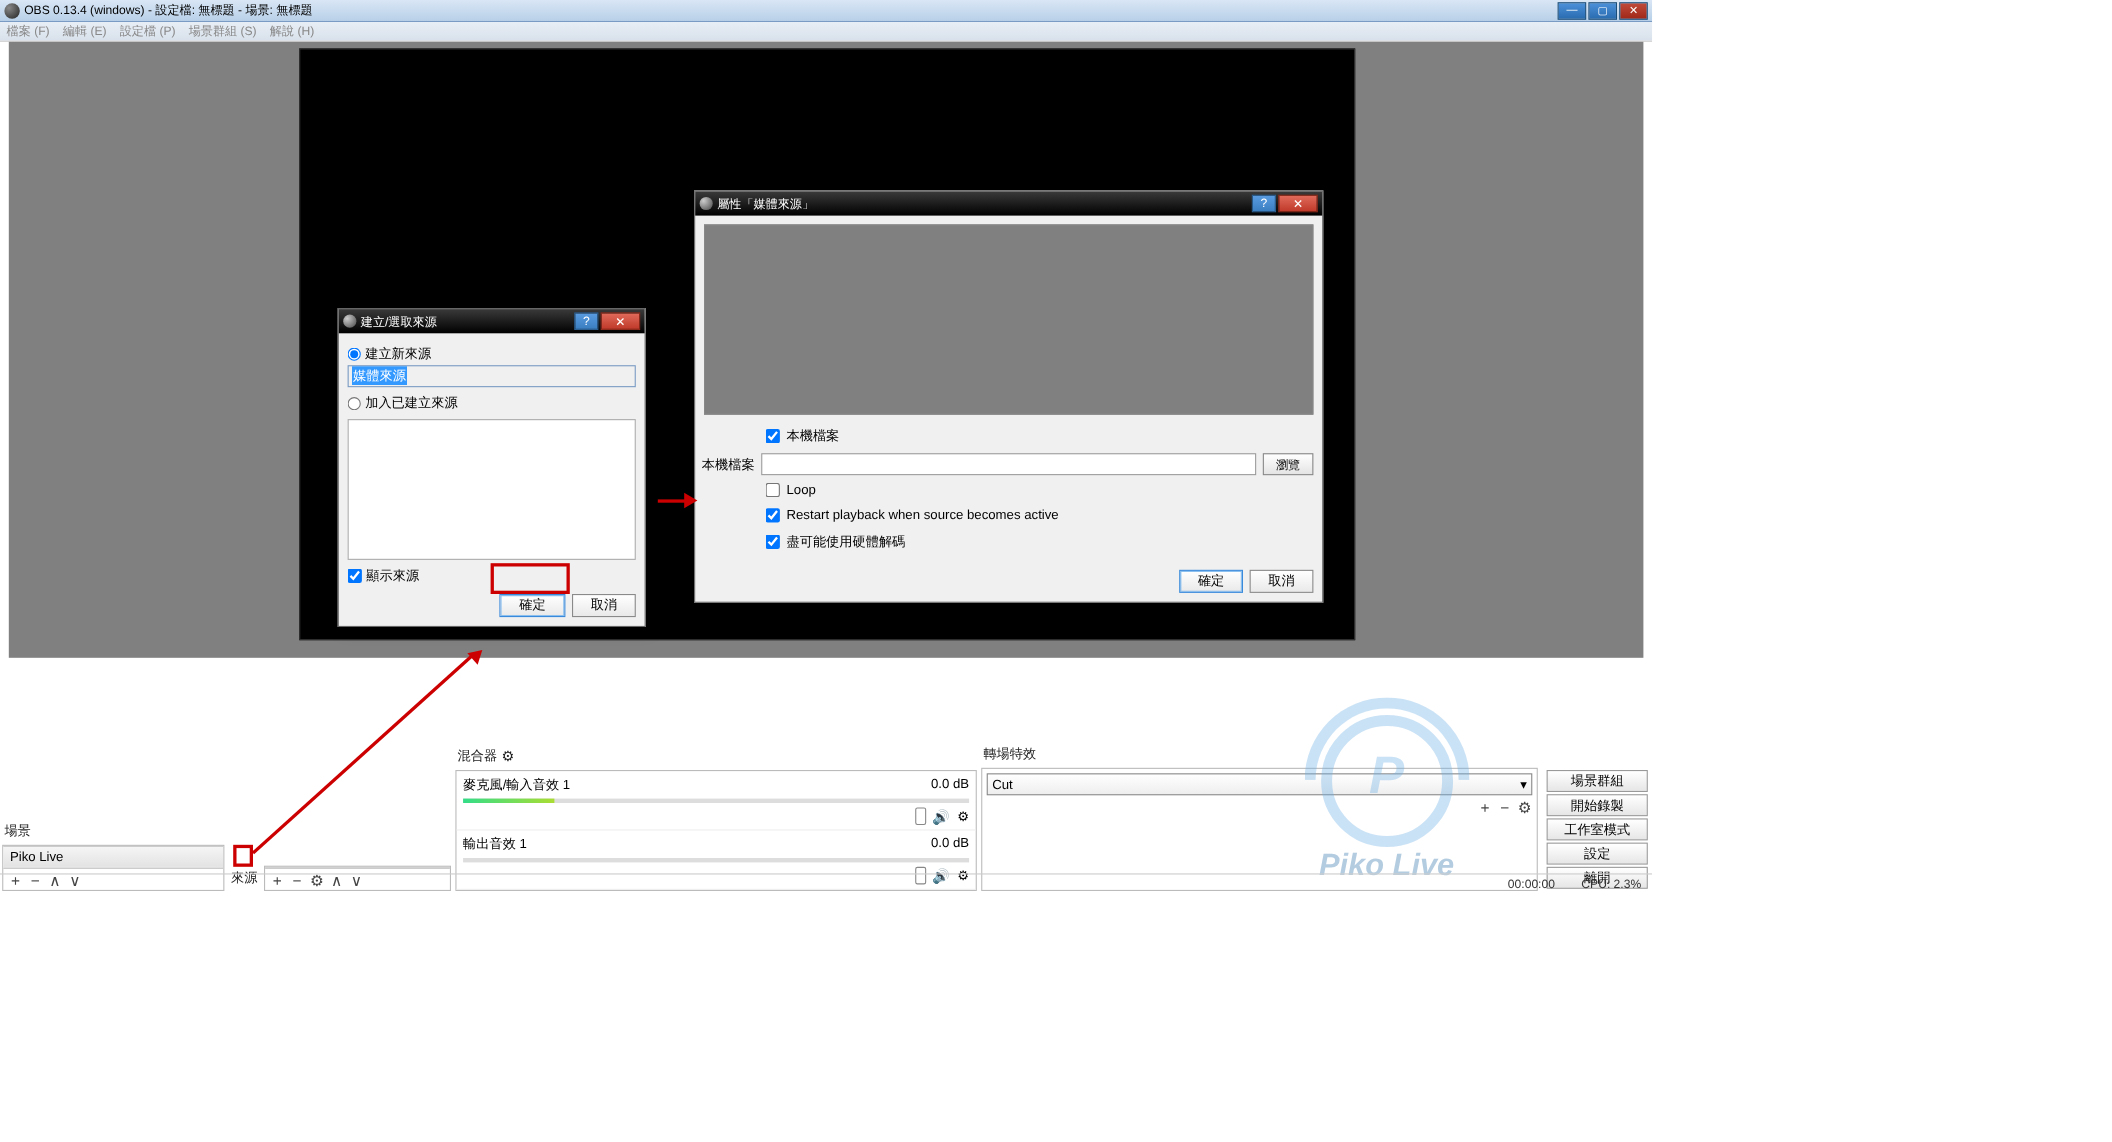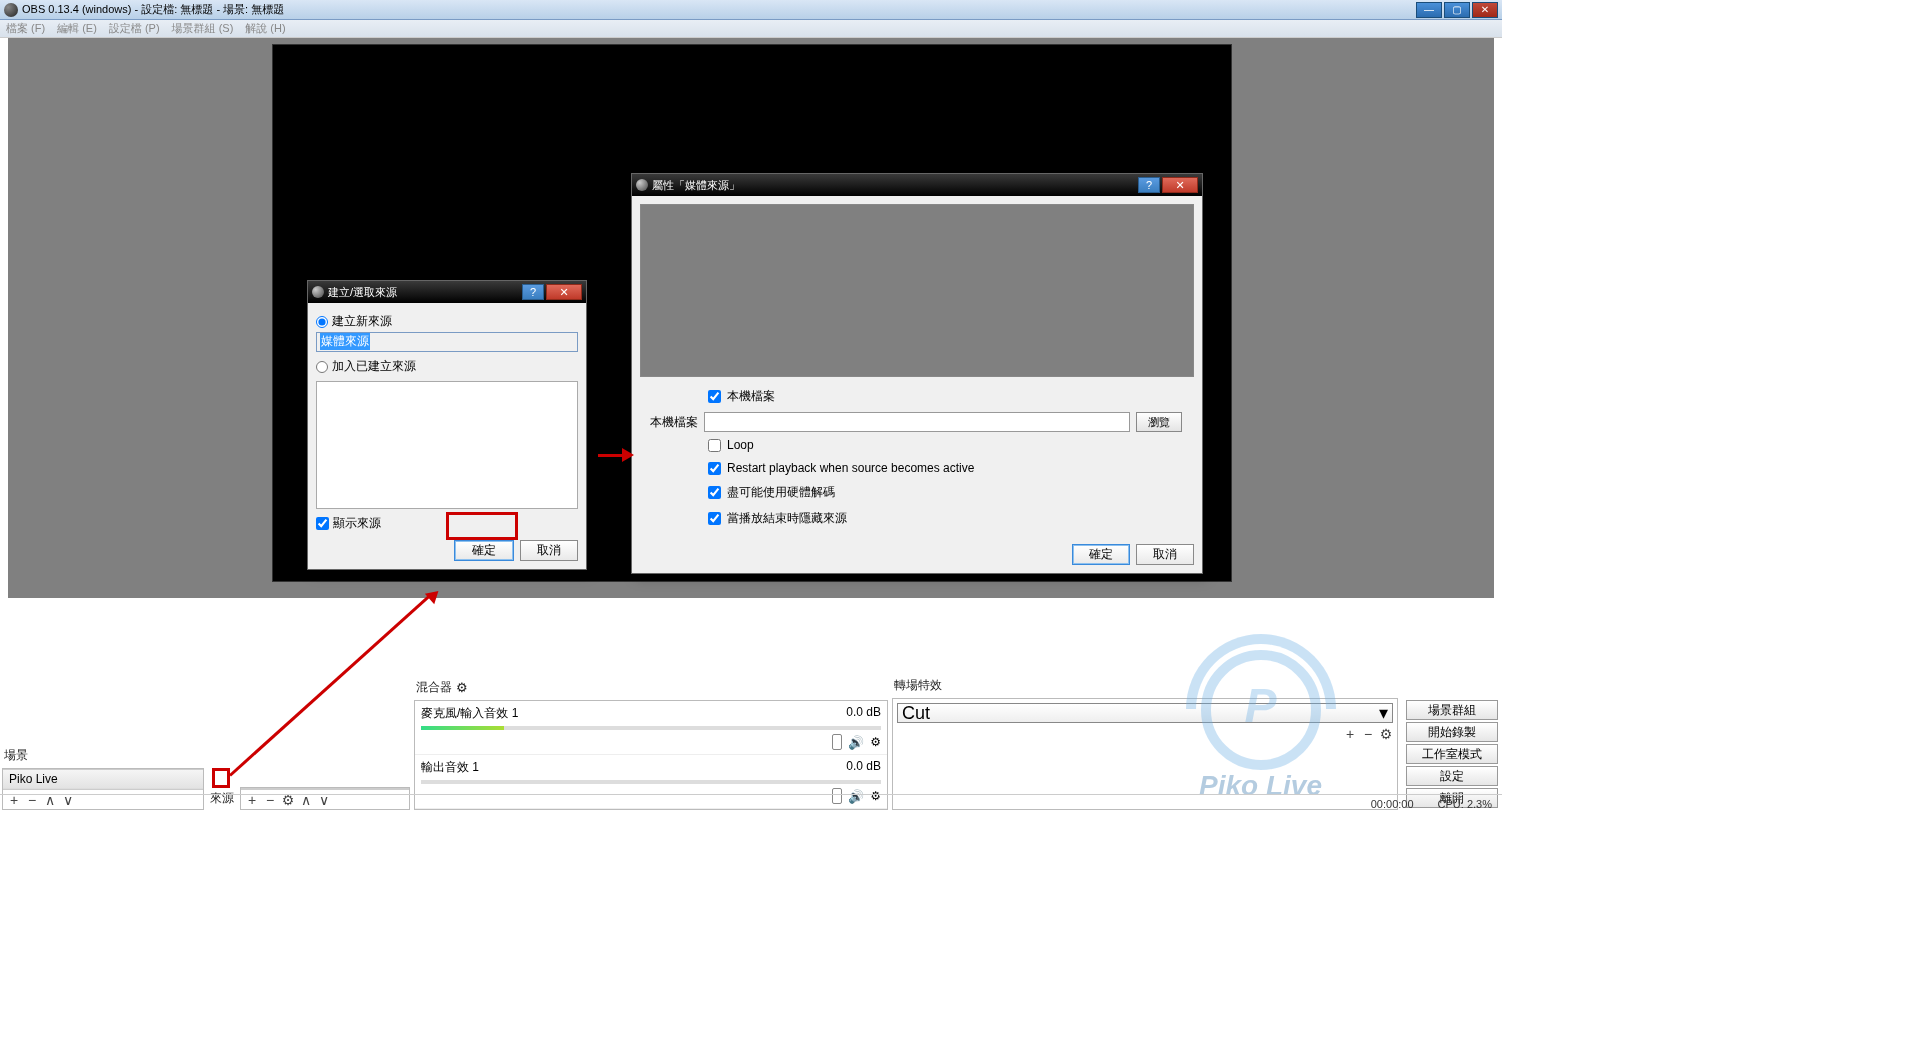--- a/index.html
+++ b/index.html
@@ -34,21 +34,21 @@
 .src-input .selected { background: #3399ff; color: #fff; display: inline-block; padding: 0 1px; }
 .src-list { width: 100%; height: 128px; border: 1px solid #aaa; background: #fff; margin-top: 6px; }
 .chk-row { display:flex; align-items:center; gap:4px; margin-top:6px; font-size:12px; }
 .dlg-btnrow { display:flex; justify-content:flex-end; gap:6px; margin-top:8px; }
 .dlg-btn { min-width: 58px; height: 21px; background: linear-gradient(#fff,#e9e9e9); border:1px solid #8a8a8a; font-size:12px; display:flex; align-items:center; justify-content:center; }
 .dlg-btn.primary { border: 1px solid #3a8adb; box-shadow: inset 0 0 0 1px #8cc0ef; }
 .highlight-box { position:absolute; border: 3px solid #cc0000; pointer-events:none; }
 
 
 .prop-preview { width: 100%; height: 173px; background: #808080; border:1px solid #888; }
-.prop-row { display:flex; align-items:center; gap:6px; margin:3px 12px; font-size:12px; }
+.prop-row { display:flex; align-items:center; gap:6px; margin:3px 0; font-size:12px; }
 .prop-row .lbl { width: 52px; text-align: right; margin-left: -6px; }
 .prop-row input[type=text] { flex:1; height: 20px; border: 1px solid #999; padding: 0 3px; }
 .browse-btn { min-width: 46px; height:20px; background: linear-gradient(#fff,#e4e4e4); border:1px solid #888; font-size:11px; }
 .chk-col { margin-left: 56px; display:flex; flex-direction:column; gap:3px; }
 
 
 .arrow-line { position:absolute; background:#cc0000; height:3px; transform-origin:left center; }
 .arrow-head { position:absolute; width:0; height:0; border-left:12px solid #cc0000; border-top:7px solid transparent; border-bottom:7px solid transparent; }
 
 
@@ -62,21 +62,21 @@
 
 .mixer-row { padding: 4px 6px; font-size:12px; position:relative; border-bottom: 1px solid #eee;}
 .mixer-name { display:flex; justify-content:space-between; }
 .mixer-track { height: 4px; background: #ddd; margin-top:4px; position:relative; }
 .mixer-fill { height:100%; background: linear-gradient(90deg, #3d8, #ad3); }
 .mixer-ctrl { display:flex; justify-content: flex-end; align-items:center; gap:6px; margin-top:4px; }
 .slider-knob { width:10px; height:16px; background:#fff; border:1px solid #888; border-radius:2px; }
 .speaker-icon { font-size:13px; }
 .gear-icon-sm { font-size:12px; }
 
-.trans-dd { width:100%; height:20px; border:1px solid #888; font-size:18px; padding:0 4px; background: linear-gradient(#fff,#eee); display:flex; align-items:center; justify-content:space-between;}
+.trans-dd { width:100%; height:20px; border:1px solid #888; font-size:12px; padding:0 4px; background: linear-gradient(#fff,#eee); display:flex; align-items:center; justify-content:space-between;}
 
 .right-btns { width: 100px; display:flex; flex-direction:column; gap:2px; padding:4px; }
 .right-btn { height:20px; background:linear-gradient(#fff,#e6e6e6); border:1px solid #999; font-size:12px; display:flex; align-items:center; justify-content:center; }
 
 .statusbar { position:absolute; bottom:0; left:0; right:0; height:18px; border-top:1px solid #ccc; display:flex; align-items:center; justify-content:flex-end; gap:24px; padding:0 10px; font-size:11px; color:#333;}
 
 .piko-logo { position:absolute; bottom:10px; right:180px; opacity:0.35; font-size:28px; color:#2a6ea8; font-weight:bold; font-style:italic; text-align:center; }
 .piko-face { width:120px; height:120px; border:10px solid #6baee4; border-radius:50%; margin:0 auto; position:relative; }
 .piko-face::before { content:"P"; position:absolute; top:18px; left:34px; font-size:48px; color:#6baee4; font-weight:bold;}
 .arc { position:absolute; width:150px; height:75px; border:10px solid #6baee4; border-bottom:none; border-radius:75px 75px 0 0; top:-26px; left:-25px; }
@@ -170,24 +170,20 @@
           <span>Loop</span>
         </label>
       <label class="prop-row">
           <input type="checkbox" checked="" style="">
           <span>Restart playback when source becomes active</span>
         </label>
       <label class="prop-row">
           <input type="checkbox" checked="" style="">
           <span>盡可能使用硬體解碼</span>
         </label>
-      <label class="prop-row">
-          <input type="checkbox" checked="" style="">
-          <span>當播放結束時隱藏來源</span>
-        </label>
     </div>
     <div class="dlg-btnrow" style="margin-top:14px;">
       <div class="dlg-btn primary">確定</div>
       <div class="dlg-btn">取消</div>
     </div>
   </div>
 </div>
 
 <div class="arrow-line" style="left:598px; top:454px; width:26px; transform:rotate(0deg);"></div>
 <div class="arrow-head" style="left:622px; top:448px;"></div>

